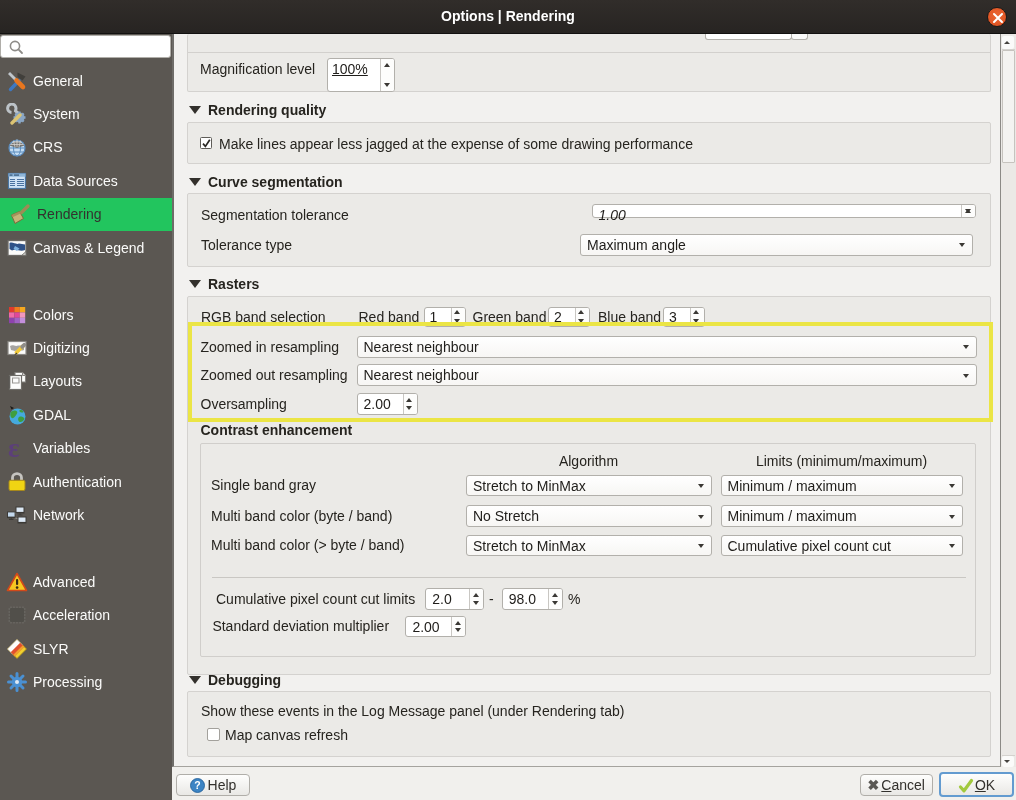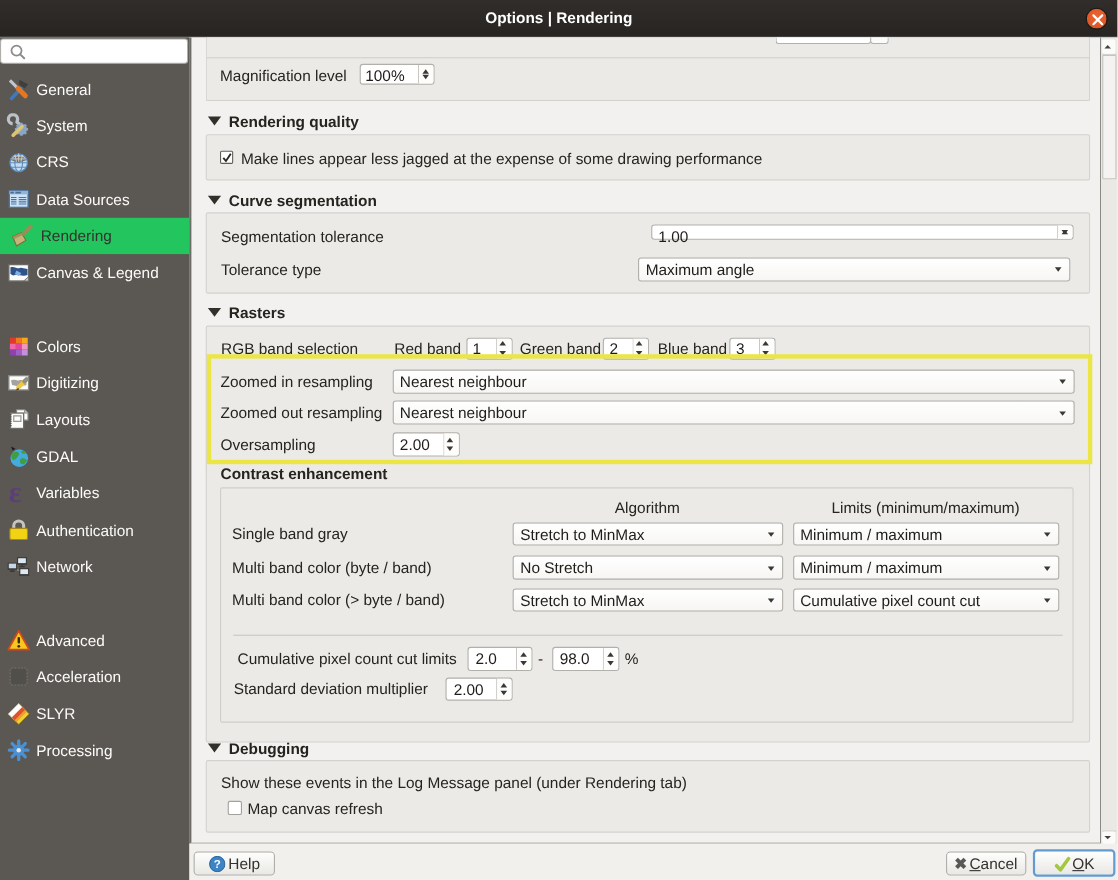--- a/index.html
+++ b/index.html
@@ -239,38 +239,38 @@
         <span class="lbl">Processing</span>
       </div>
   </div>
   <div id="content">
 
     <div class="panel" style="left:187px;top:34px;width:804px;height:58px;border-top:none;"></div>
     <div style="position:absolute;left:188px;top:52px;width:802px;height:1px;background:#d2d0cd;"></div>
     <div style="position:absolute;left:705px;top:34px;width:87px;height:6px;background:#fff;border:1px solid #b2b0ab;border-top:none;border-radius:0 0 3px 3px;box-sizing:border-box;"></div>
     <div style="position:absolute;left:791px;top:34px;width:17px;height:6px;background:#fbfbfa;border:1px solid #b2b0ab;border-top:none;border-radius:0 0 3px 3px;box-sizing:border-box;"></div>
     <div class="lab" style="left:200px;top:61px;">Magnification level</div>
-    <div class="inp" style="left:327px;top:58px;width:68px;height:19px;padding-left:4px;">100%<span class="sb">
+    <div class="inp" style="left:327px;top:58px;width:68px;height:34px;padding-left:4px;text-decoration:underline;">100%<span class="sb">
           <i class="u"></i>
           <i class="d"></i>
         </span></div>
 
     <div class="hdr" style="left:189px;top:102px;"><span class="tri"></span>Rendering quality</div>
     <div class="panel" style="left:187px;top:122px;width:804px;height:42px;"></div>
     <div class="cb" style="left:199.5px;top:136.5px;">
         <svg width="11" height="11" style="position:absolute;left:0px;top:0px">
           <path d="M2 5.6 L4.4 8.4 L8.8 1.8" stroke="#2a2824" stroke-width="1.7" fill="none"></path>
         </svg>
       </div>
     <div class="lab" style="left:219px;top:136px;">Make lines appear less jagged at the expense of some drawing performance</div>
 
     <div class="hdr" style="left:189px;top:173.5px;"><span class="tri"></span>Curve segmentation</div>
     <div class="panel" style="left:187px;top:193px;width:804px;height:74px;"></div>
     <div class="lab" style="left:201px;top:207px;">Segmentation tolerance</div>
-    <div class="inp" style="left:591.5px;top:203.5px;width:384.5px;height:14px;">1.00<span class="sb">
+    <div class="inp" style="left:591.5px;top:203.5px;width:384.5px;height:14px;font-style:italic;">1.00<span class="sb">
           <i class="u"></i>
           <i class="d"></i>
         </span></div>
     <div class="lab" style="left:201px;top:236.5px;">Tolerance type</div>
     <div class="combo" style="left:580px;top:233.5px;width:393px;height:22.5px;">Maximum angle<span class="ca"></span></div>
 
     <div class="hdr" style="left:189px;top:275.5px;"><span class="tri"></span>Rasters</div>
     <div class="panel" style="left:187px;top:296px;width:804px;height:379px;"></div>
     <div class="lab" style="left:201px;top:308.5px;">RGB band selection</div>
     <div class="lab" style="left:358.5px;top:308.5px;">Red band</div>

